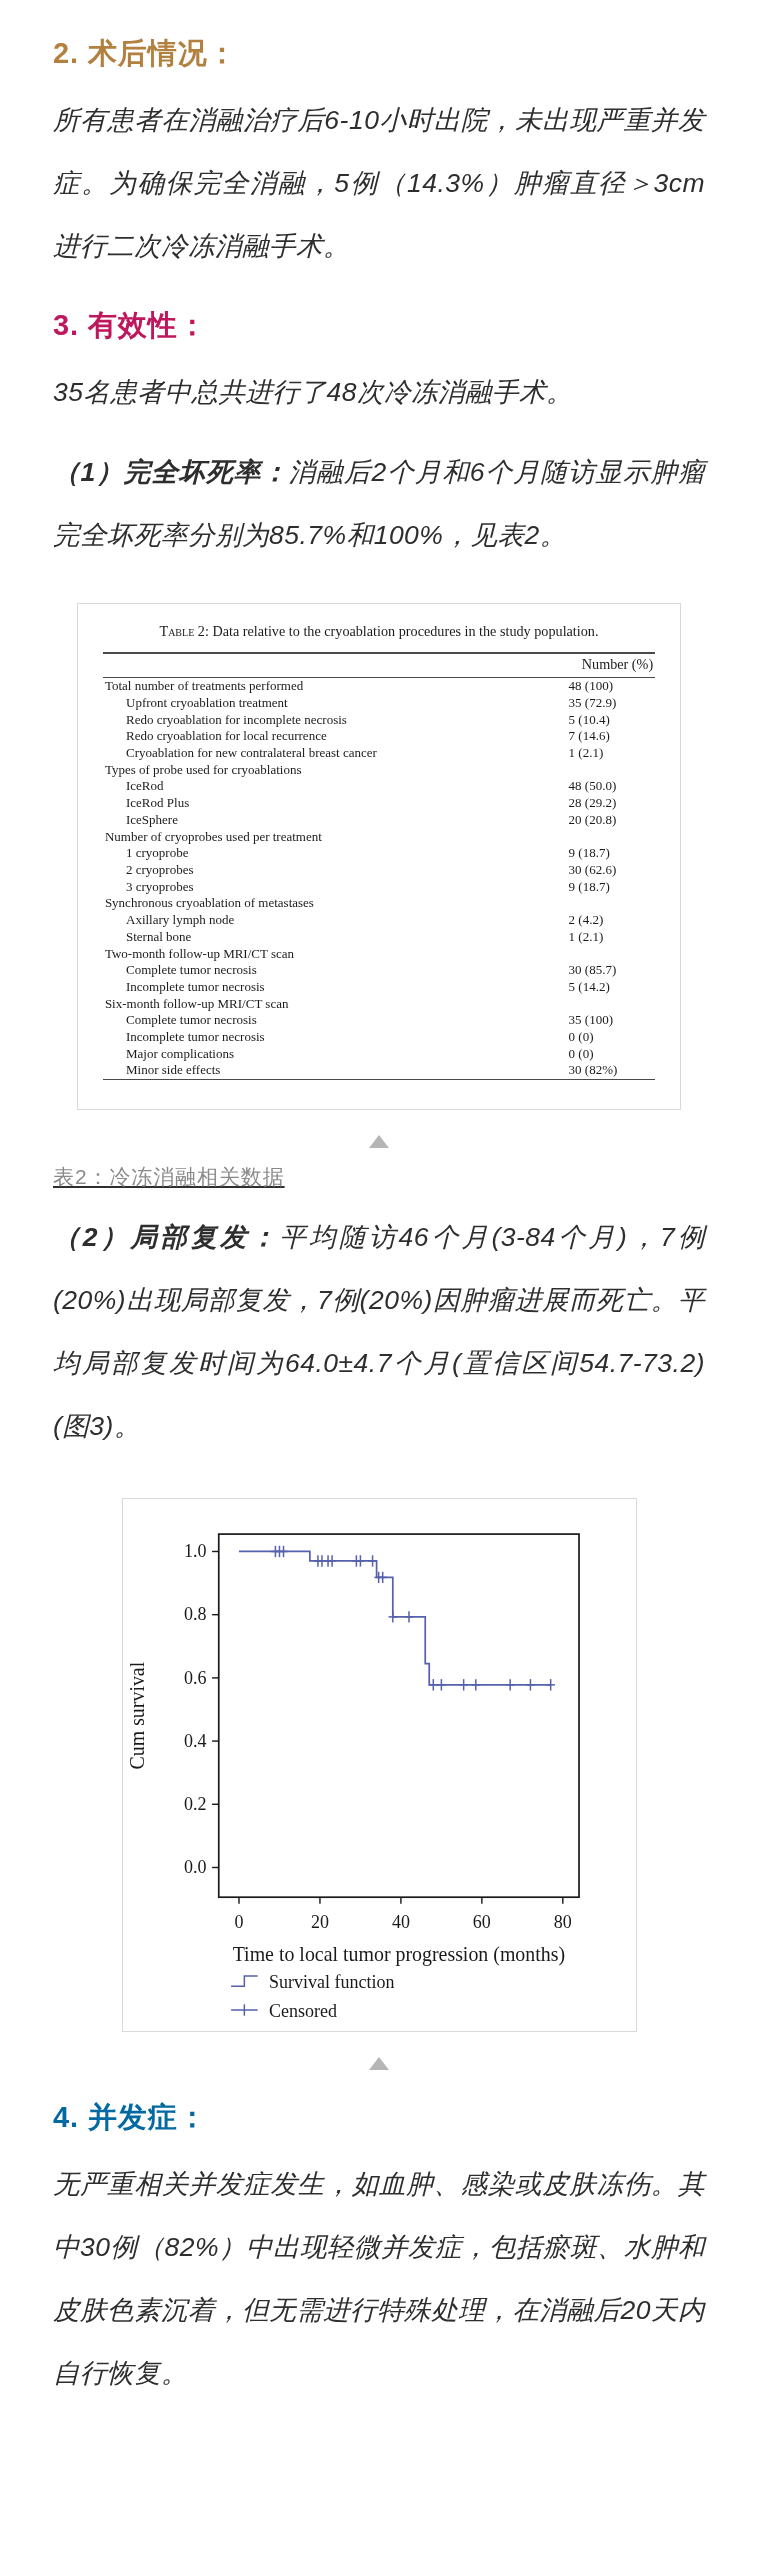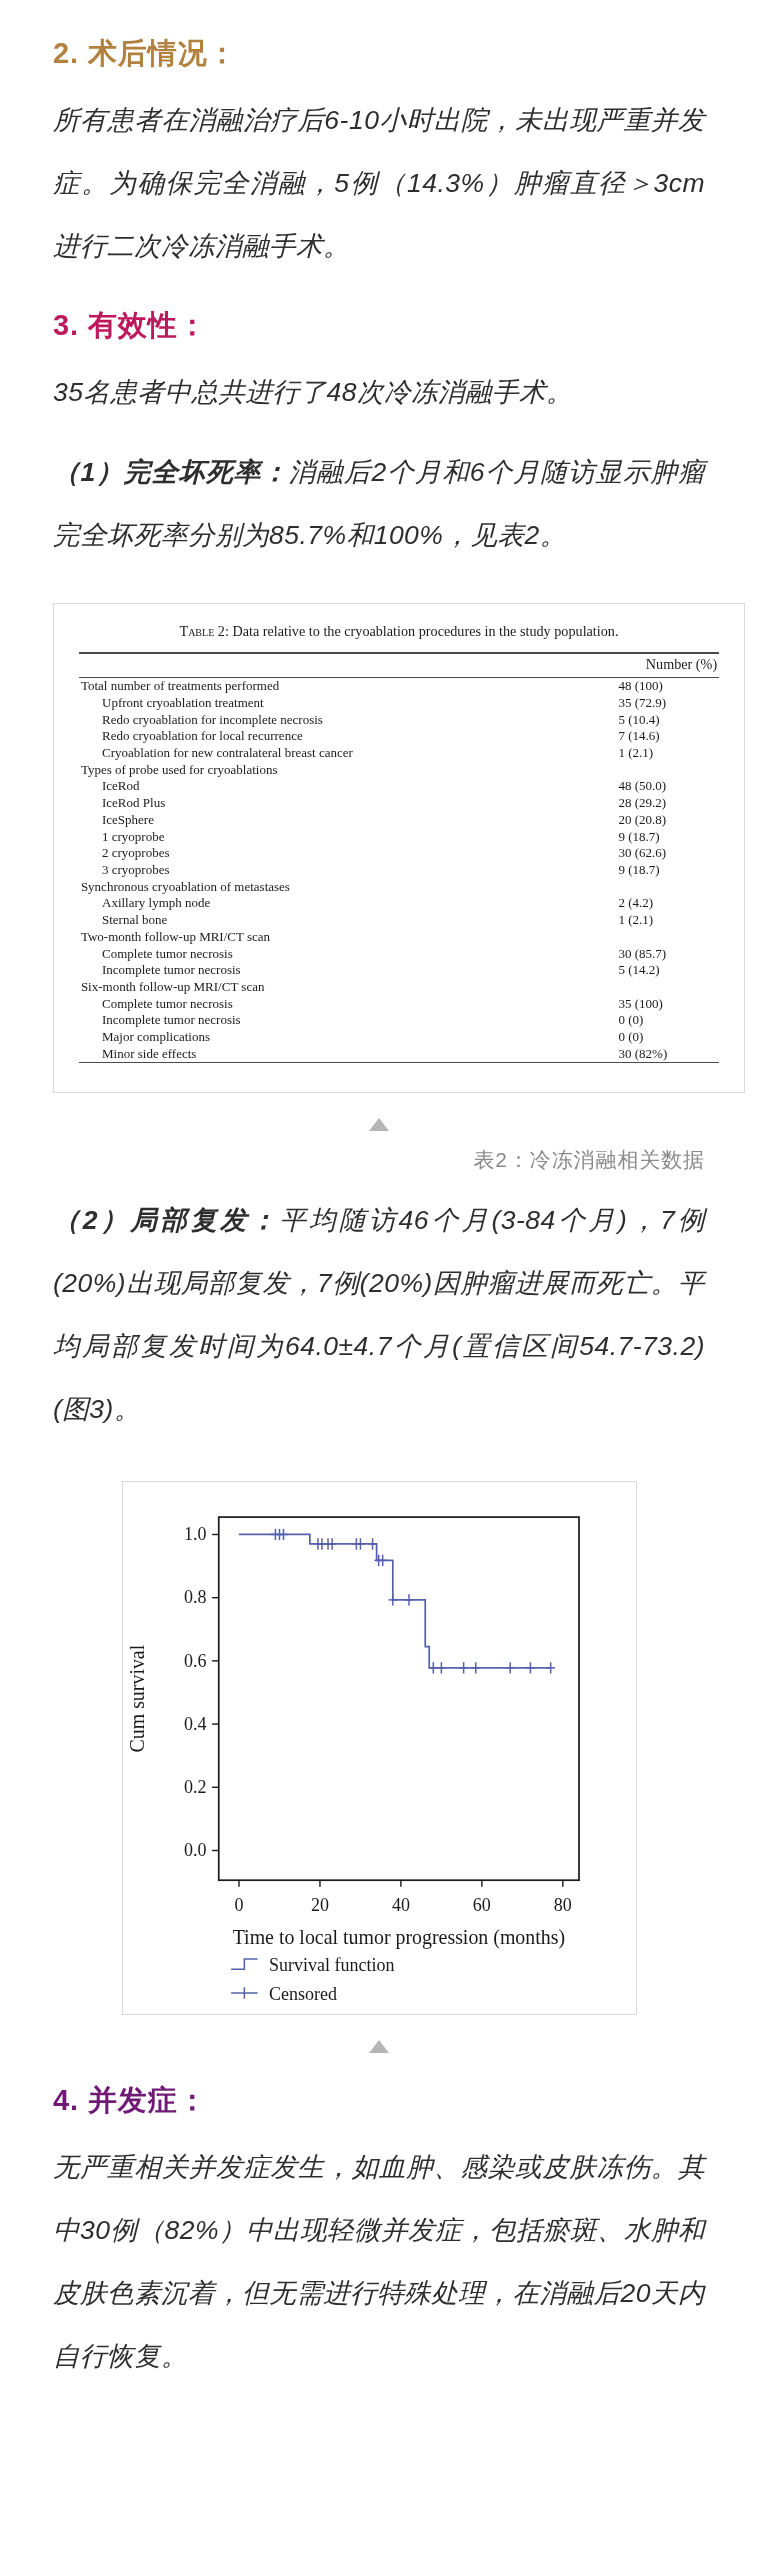--- a/index.html
+++ b/index.html
@@ -24,21 +24,21 @@
     text-align:justify;
     margin:15px 0 17px;
     letter-spacing:0.5px;
     font-style:italic;
   }
   p.body-p strong{font-weight:700;}
 
   
   figure.table-fig{
     margin:36px auto 0;
-    width:692px;
+    width:604px;
     border:1.9px solid #d9d9d9;
     box-sizing:border-box;
     padding:15px 25px 28.4px;
     font-family:"Liberation Serif","DejaVu Serif",serif;
     color:#1b1b1b;
     background:#ffffff;
   }
   .tbl-title{
     text-align:center;
     font-size:14.2px;
@@ -61,21 +61,21 @@
   table.tbl td{
     padding:0 1.9px;
     height:16.7px;
     line-height:16.7px;
     white-space:nowrap;
   }
   table.tbl td.lbl.ind1{padding-left:23px;}
   table.tbl td.val{}
 
   
-  .fig-note{margin:25px 0 7.6px;text-align:right;}
+  .fig-note{margin:25px 0 7.6px;text-align:left;text-decoration:underline;}
   .collapse-triangle{
     width:0;height:0;
     margin:0 auto;
     border-left:10.4px solid transparent;
     border-right:10.4px solid transparent;
     border-bottom:13.3px solid #b5b5b5;
   }
   .fig-caption{
     margin-top:15px;
     font-size:21px;
@@ -144,20 +144,24 @@
             <td class="lbl ind1">IceRod</td>
             <td class="val">48 (50.0)</td>
           </tr>
           <tr>
             <td class="lbl ind1">IceRod Plus</td>
             <td class="val">28 (29.2)</td>
           </tr>
           <tr>
             <td class="lbl ind1">IceSphere</td>
             <td class="val">20 (20.8)</td>
+          </tr>
+          <tr>
+            <td class="lbl">Number of cryoprobes used per treatment</td>
+            <td class="val"></td>
           </tr>
           <tr>
             <td class="lbl ind1">1 cryoprobe</td>
             <td class="val">9 (18.7)</td>
           </tr>
           <tr>
             <td class="lbl ind1">2 cryoprobes</td>
             <td class="val">30 (62.6)</td>
           </tr>
           <tr>
@@ -295,18 +299,18 @@
         <line x1="114" y1="539" x2="142" y2="539" stroke="#5661ad" stroke-width="1.6"></line>
         <line x1="128" y1="533" x2="128" y2="545" stroke="#5661ad" stroke-width="1.6"></line>
         <text x="154" y="546" font-size="19" fill="#1a1a1a" style="font-family:&quot;Liberation Serif&quot;,&quot;DejaVu Serif&quot;,serif">Censored</text>
       </svg>
   </figure>
 
   <div class="fig-note">
     <div class="collapse-triangle"></div>
   </div>
 
-  <h2 class="sec" style="color:#701a75">4. 并发症：</h2>
+  <h2 class="sec" style="color:#0369a1">4. 并发症：</h2>
 
   <p class="body-p">无严重相关并发症发生，如血肿、感染或皮肤冻伤。其中30例（82%）中出现轻微并发症，包括瘀斑、水肿和皮肤色素沉着，但无需进行特殊处理，在消融后20天内自行恢复。</p>
 
 </article>
 
 
 </body></html>

